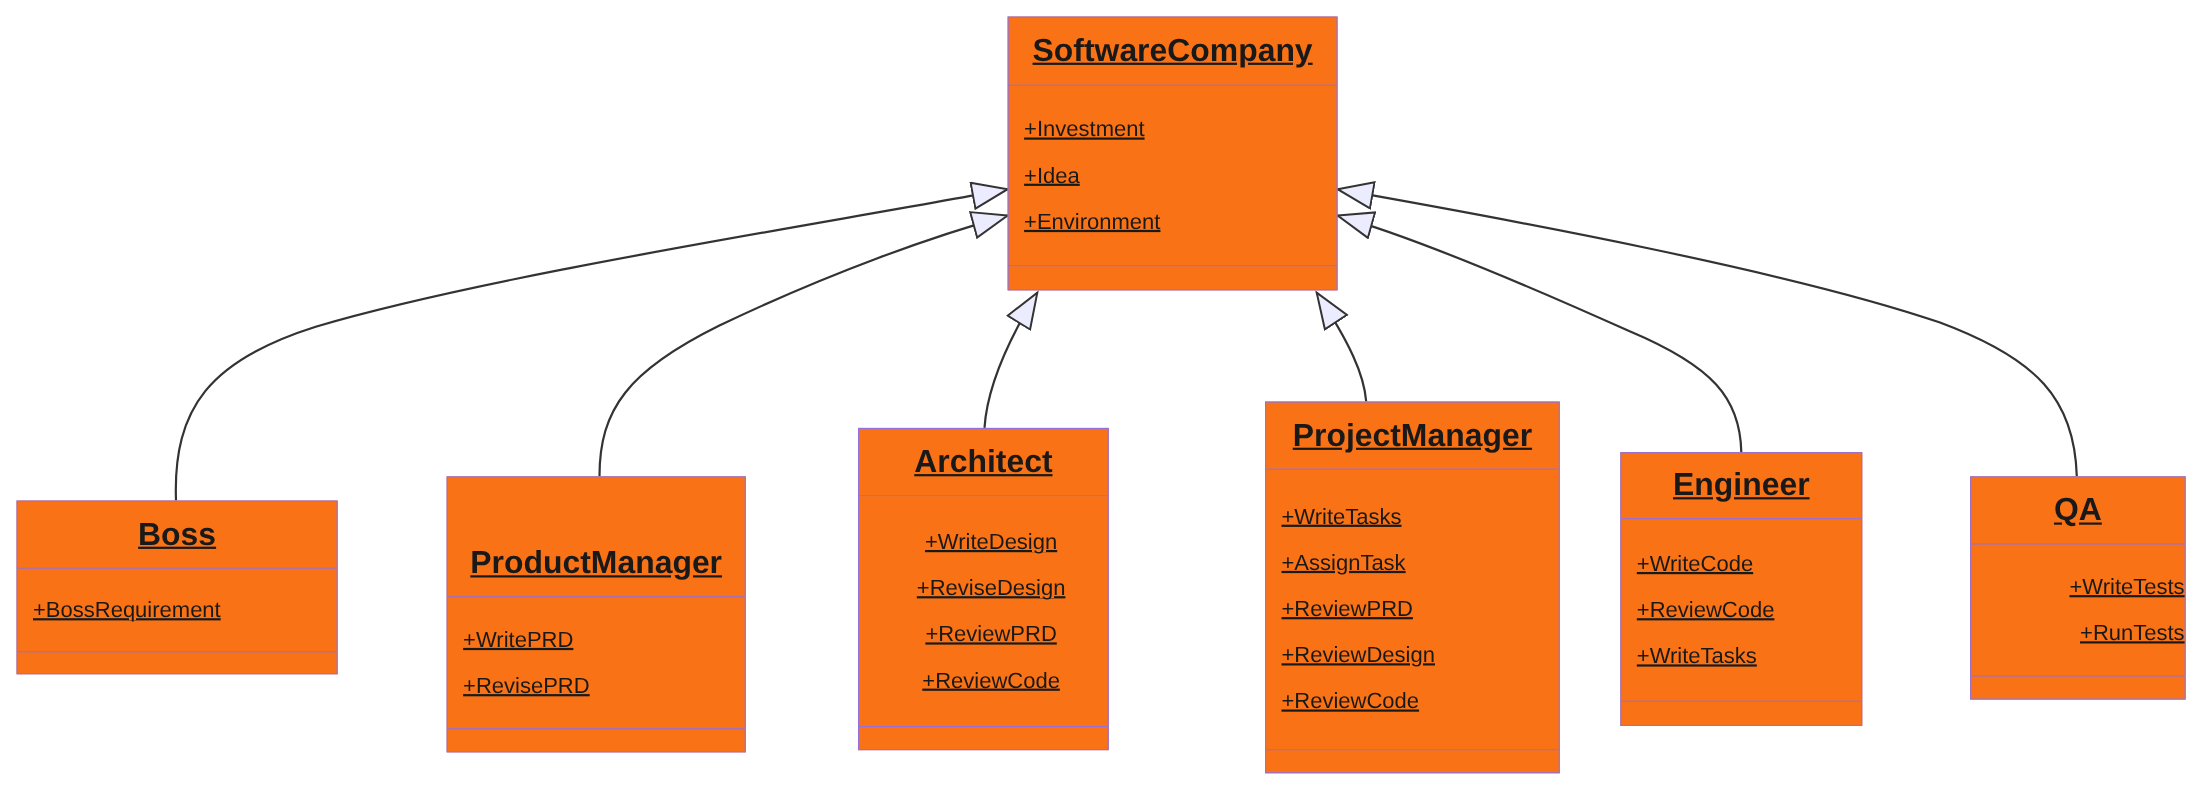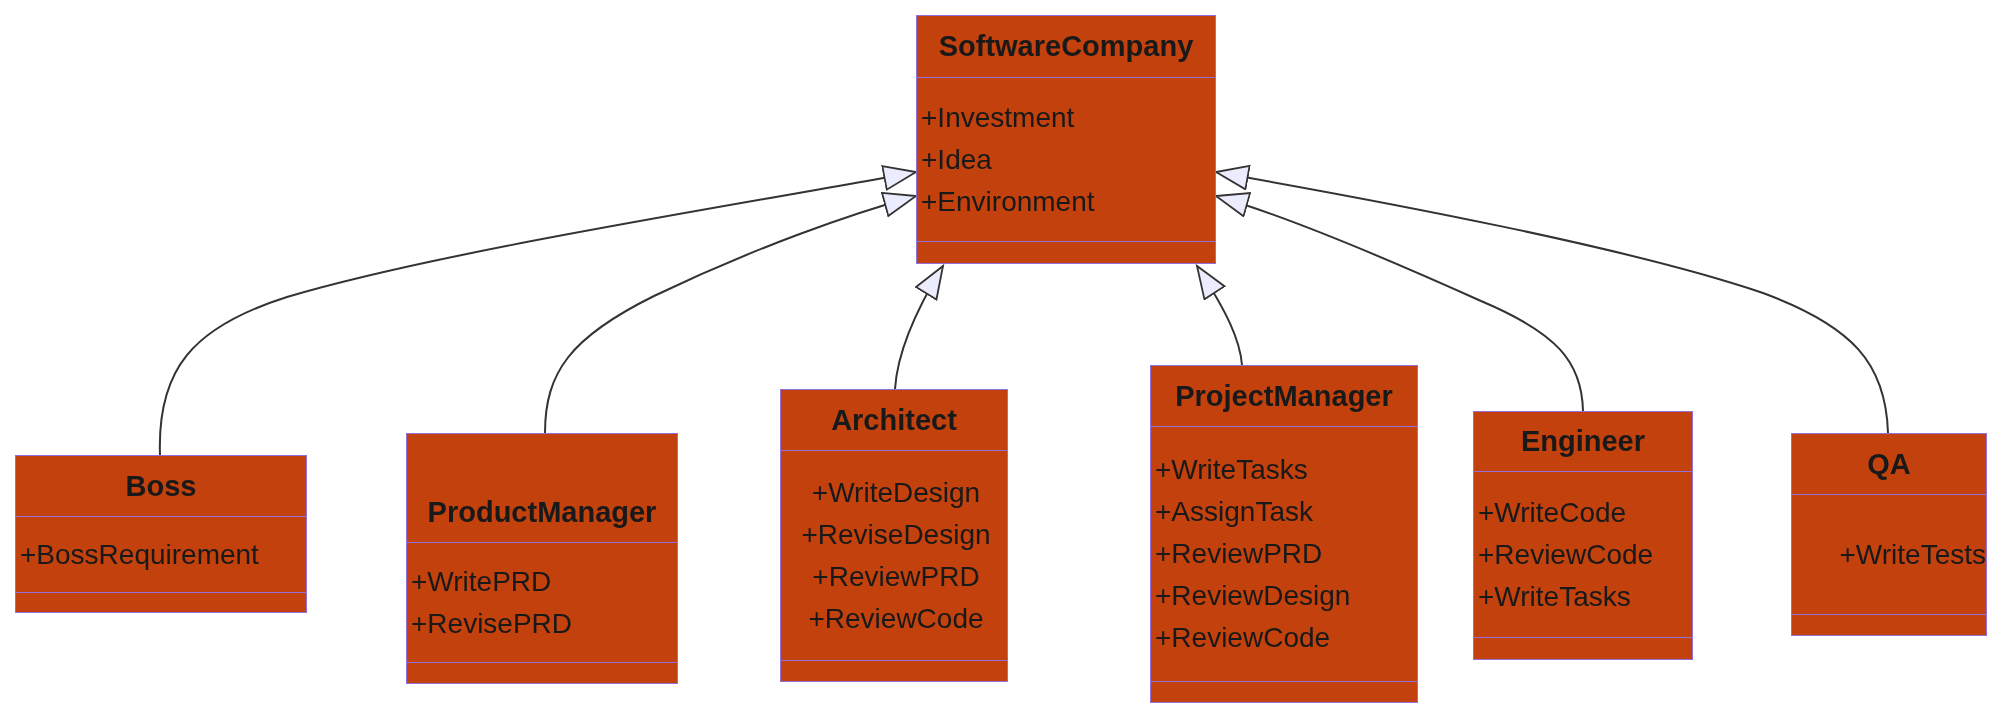--- a/index.html
+++ b/index.html
@@ -21,39 +21,40 @@
     pointer-events: none;
   }
   .edge {
     fill: none;
     stroke: #333333;
     stroke-width: 2px;
   }
 
   .uml-class {
     position: absolute;
-    background: #c2410c;
+    background: #f97316;
     border: 1.5px solid #9370DB;
     color: #191919;
+    text-decoration: underline;
   }
   .uml-title {
     display: flex;
     align-items: center;
     justify-content: center;
     font-weight: bold;
     font-size: 29px;
     border-bottom: 1.5px solid #9370DB;
   }
   .uml-attrs {
     display: flex;
     flex-direction: column;
     justify-content: center;
-    font-size: 28px;
+    font-size: 20px;
     line-height: 42px;
-    padding-left: 4px;
+    padding-left: 14px;
   }
   .uml-methods {
     border-top: 1.5px solid #9370DB;
   }
 
   
   .c-softwarecompany { left: 916px;  top: 15px;  width: 300px; }
   .c-softwarecompany .uml-title   { height: 62px; }
   .c-softwarecompany .uml-attrs   { height: 163px; }
   .c-softwarecompany .uml-methods { height: 22px; }
@@ -164,17 +165,18 @@
       <div>+ReviewCode</div>
       <div>+WriteTasks</div>
     </div>
     <div class="uml-methods"></div>
   </div>
 
   <div class="uml-class c-qa">
     <div class="uml-title">QA</div>
     <div class="uml-attrs">
       <div>+WriteTests</div>
+      <div>+RunTests</div>
     </div>
     <div class="uml-methods"></div>
   </div>
 
 </div>
 
 </body></html>

